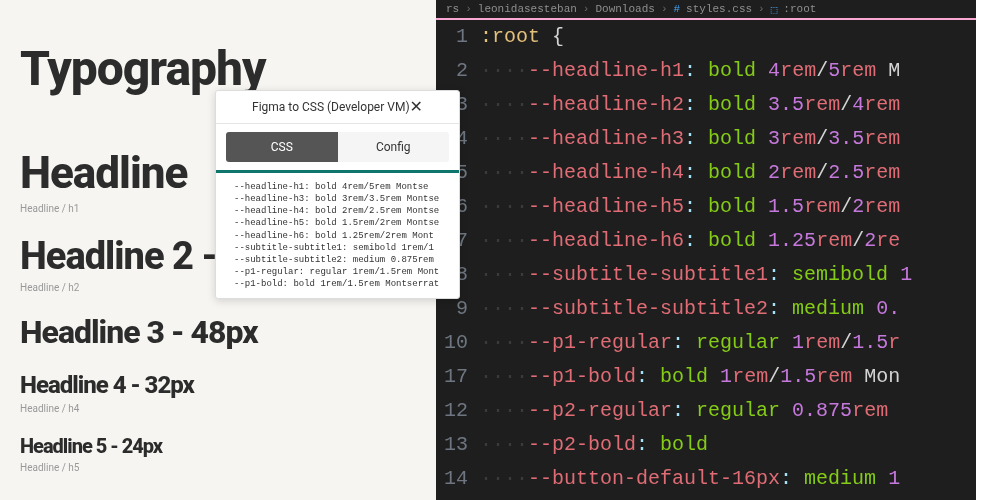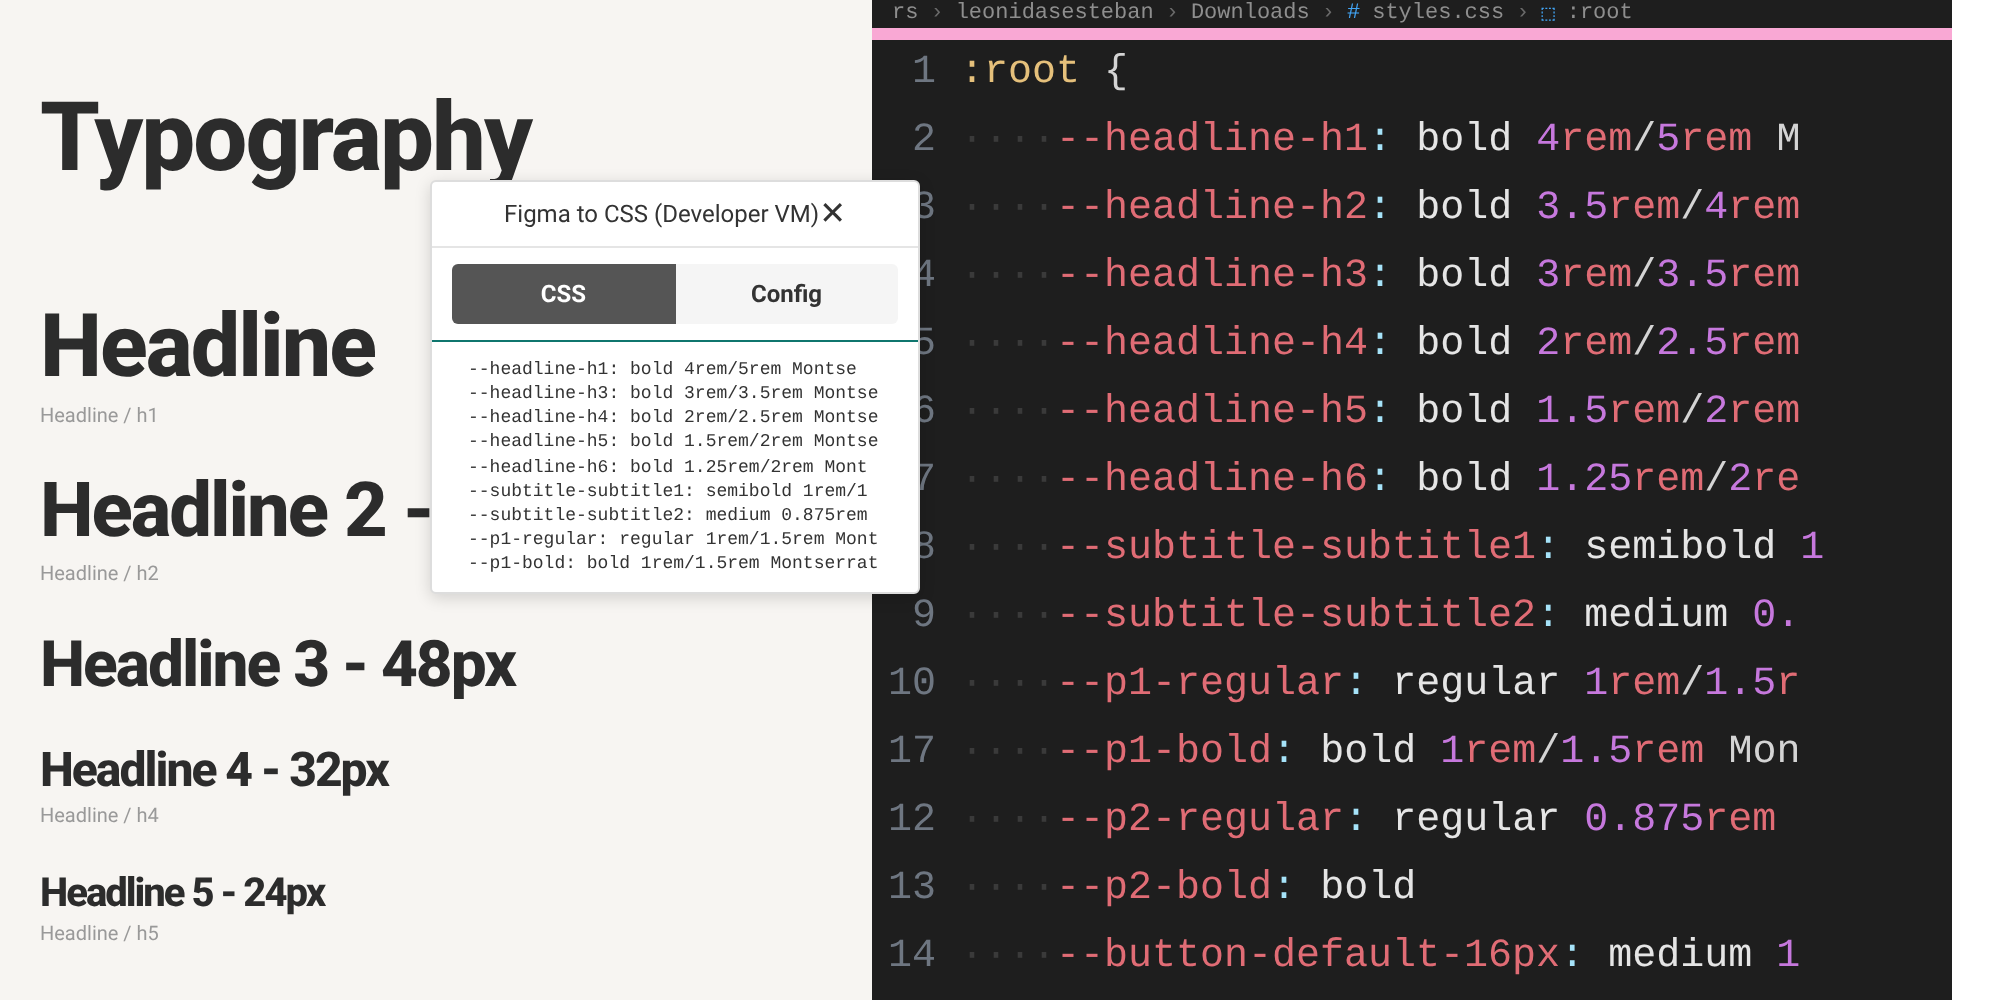--- a/index.html
+++ b/index.html
@@ -11,37 +11,37 @@
 .h1 { font-size: 44px; }
 .h2 { font-size: 38px; }
 .h3 { font-size: 32px; }
 .h4 { font-size: 24px; }
 .h5 { font-size: 20px; }
 .headline-caption { font-size: 10px; color: #999; margin-top: 4px; }
 .plugin-panel { position: absolute; top: 90px; left: 215px; width: 245px; background: #fff; border: 1px solid #ddd; border-radius: 3px; box-shadow: 0 2px 8px rgba(0,0,0,0.15); }
 .plugin-header { display: flex; justify-content: center; align-items: center; padding: 8px 10px; border-bottom: 1px solid #e5e5e5; }
 .plugin-title { font-size: 12px; color: #333; }
 .plugin-close { font-size: 16px; color: #333; cursor: pointer; line-height: 1; }
-.plugin-tabs { display: flex; padding: 8px 10px; border-bottom: 1px solid #0f766e; gap: 0; font-weight: bold; }
+.plugin-tabs { display: flex; padding: 8px 10px; border-bottom: 3px solid #0f766e; gap: 0; }
 .plugin-tab { flex: 1; text-align: center; padding: 8px 0; font-size: 12px; cursor: pointer; }
 .plugin-tab.active { background: #555; color: #fff; border-radius: 3px 0 0 3px; }
 .plugin-tab.inactive { background: #f5f5f5; color: #333; border-radius: 0 3px 3px 0; }
 .plugin-content { padding: 8px 18px; font-family: "Courier New", monospace; font-size: 9px; color: #333; line-height: 1.35; white-space: nowrap; overflow: hidden; }
 .right-panel { width: 540px; height: 500px; background: #1e1e1e; font-family: Menlo, Consolas, "Courier New", monospace; display: flex; flex-direction: column; }
-.breadcrumb { height: 20px; background: #1e1e1e; color: #8e8e8e; font-size: 11px; display: flex; align-items: center; padding: 0 10px; gap: 6px; overflow: hidden; white-space: nowrap; border-bottom: 6px solid #f9a8d4; text-align: center; }
+.breadcrumb { height: 20px; background: #1e1e1e; color: #8e8e8e; font-size: 11px; display: flex; align-items: center; padding: 0 10px; gap: 6px; overflow: hidden; white-space: nowrap; border-bottom: 2px solid #f9a8d4; text-align: center; }
 .breadcrumb-chev { color: #6a6a6a; }
 .breadcrumb-icon { color: #42a5f5; }
 .editor { flex: 1; display: flex; font-size: 20px; line-height: 34px; }
 .gutter { width: 44px; text-align: right; padding-right: 12px; color: #6e7681; user-select: none; }
 .code { flex: 1; white-space: nowrap; overflow: hidden; }
 .tok-selector { color: #e5c07b; }
 .tok-punc { color: #d4d4d4; }
 .tok-prop { color: #e06c75; }
 .tok-colon { color: #a6e3f9; }
-.tok-kw { color: #e5e5e5; }
+.tok-kw { color: #84cc16; }
 .tok-num { color: #c678dd; }
 .tok-unit { color: #e06c75; }
 .tok-plain { color: #d4d4d4; }
 .indent { color: #3a3a3a; }
 </style>
 </head>
 <body>
 
 <div class="left-panel">
   <div class="typo-title">Typography</div>

